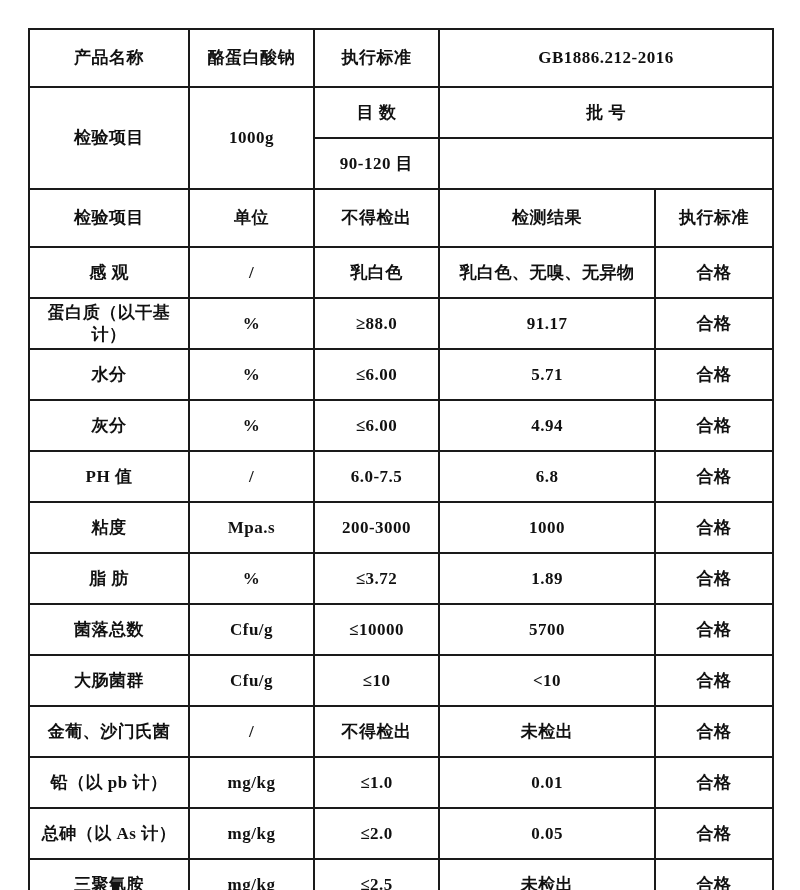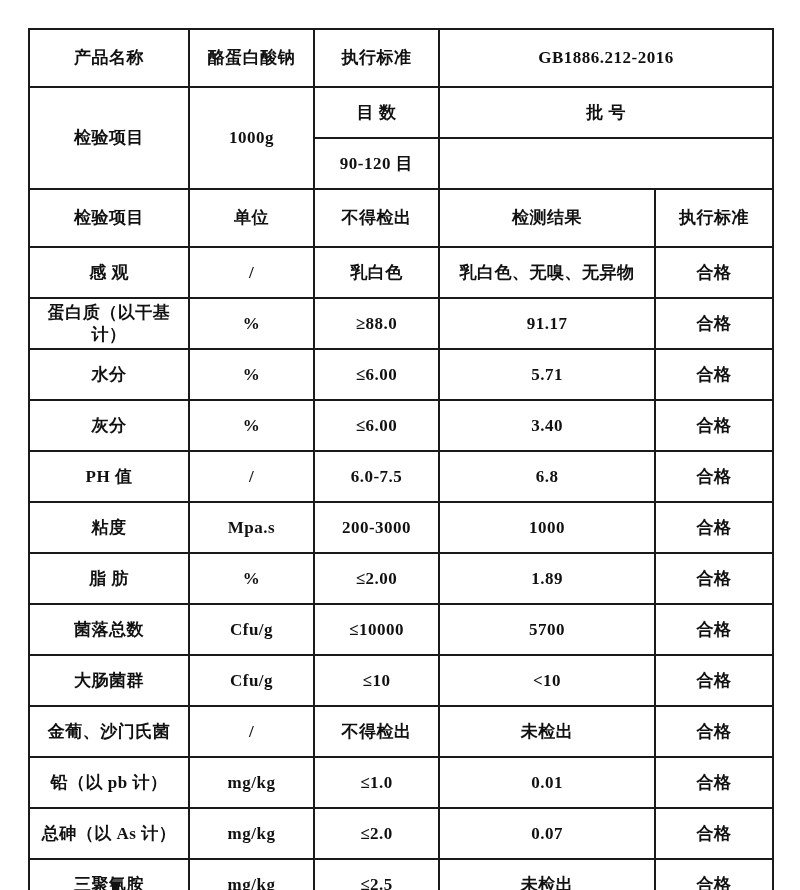--- a/index.html
+++ b/index.html
@@ -105,41 +105,41 @@
         <td>水分</td>
         <td class="latin">%</td>
         <td class="latin">≤6.00</td>
         <td class="latin">5.71</td>
         <td class="judge">合格</td>
       </tr>
       <tr class="row-mid">
         <td>灰分</td>
         <td class="latin">%</td>
         <td class="latin">≤6.00</td>
-        <td class="latin">3.40</td>
+        <td class="latin">4.94</td>
         <td class="judge">合格</td>
       </tr>
       <tr class="row-mid">
         <td>PH 值</td>
         <td class="latin">/</td>
         <td class="latin">6.0-7.5</td>
         <td class="latin">6.8</td>
         <td class="judge">合格</td>
       </tr>
       <tr class="row-mid">
         <td>粘度</td>
         <td class="latin">Mpa.s</td>
         <td class="latin">200-3000</td>
         <td class="latin">1000</td>
         <td class="judge">合格</td>
       </tr>
       <tr class="row-mid">
         <td>脂  肪</td>
         <td class="latin">%</td>
-        <td class="latin">≤2.00</td>
+        <td class="latin">≤3.72</td>
         <td class="latin">1.89</td>
         <td class="judge">合格</td>
       </tr>
       <tr class="row-mid">
         <td>菌落总数</td>
         <td class="latin">Cfu/g</td>
         <td class="latin">≤10000</td>
         <td class="latin">5700</td>
         <td class="judge">合格</td>
       </tr>
@@ -161,21 +161,21 @@
         <td>铅（以 pb 计）</td>
         <td class="latin">mg/kg</td>
         <td class="latin">≤1.0</td>
         <td class="latin">0.01</td>
         <td class="judge">合格</td>
       </tr>
       <tr class="row-mid">
         <td>总砷（以 As 计）</td>
         <td class="latin">mg/kg</td>
         <td class="latin">≤2.0</td>
-        <td class="latin">0.07</td>
+        <td class="latin">0.05</td>
         <td class="judge">合格</td>
       </tr>
       <tr class="row-mid">
         <td>三聚氰胺</td>
         <td class="latin">mg/kg</td>
         <td class="latin">≤2.5</td>
         <td>未检出</td>
         <td class="judge">合格</td>
       </tr>
     </tbody>

